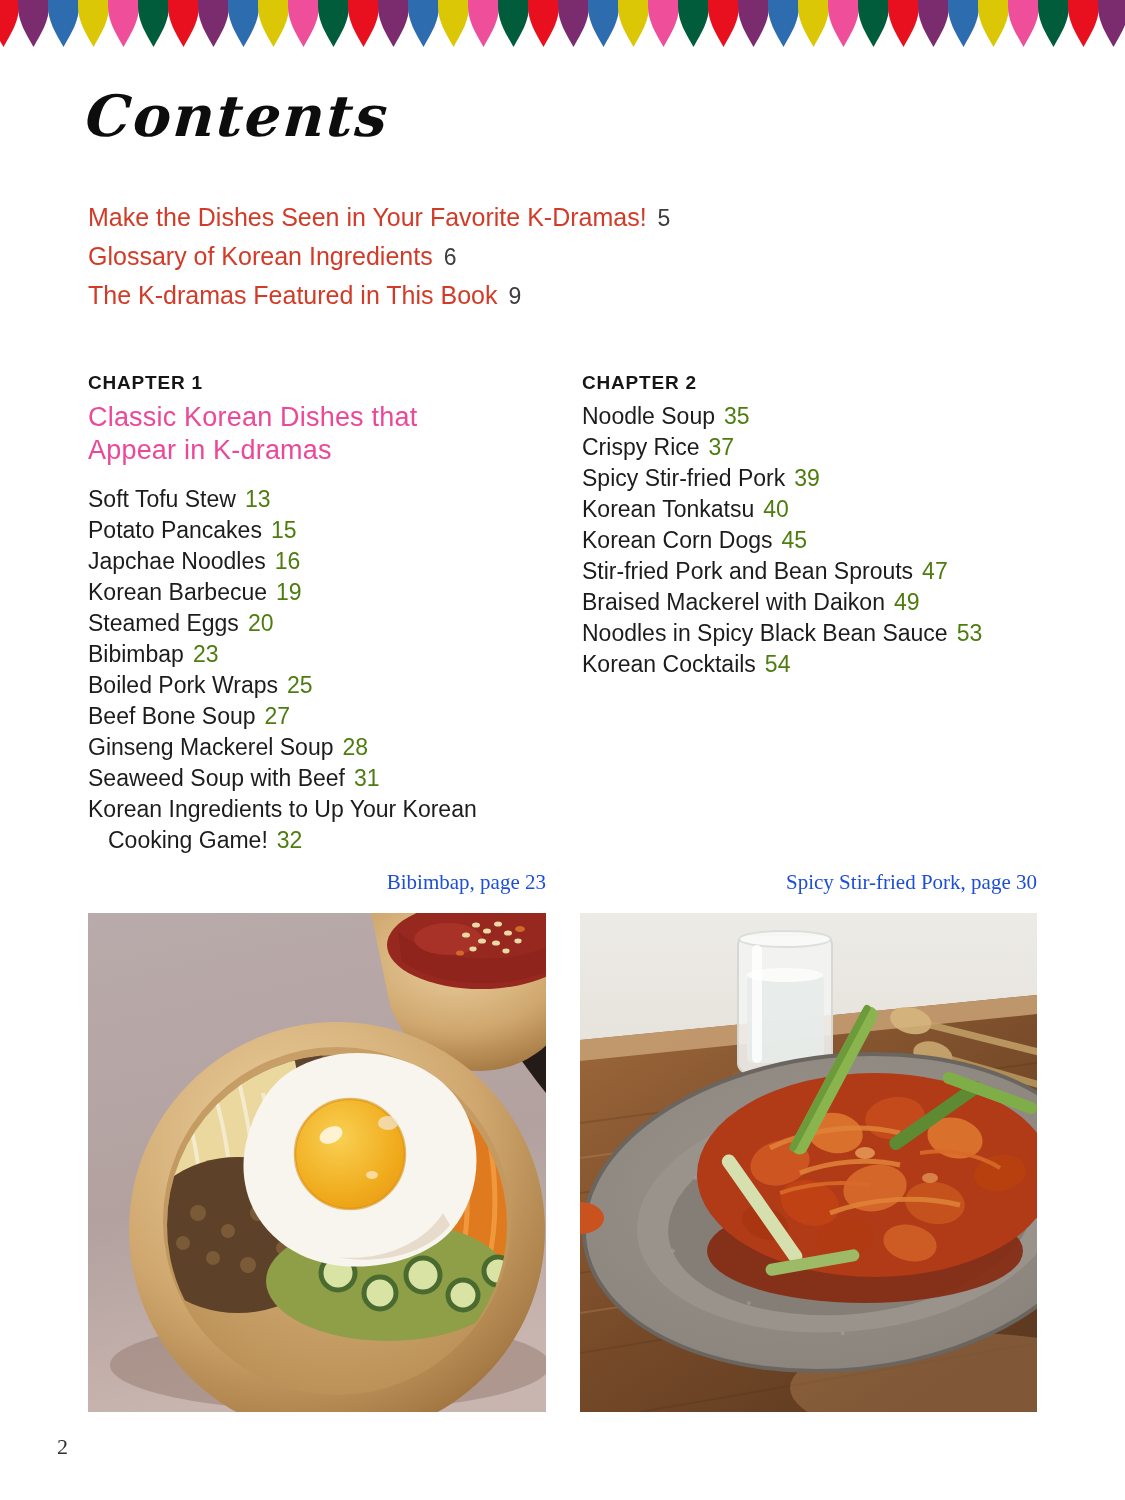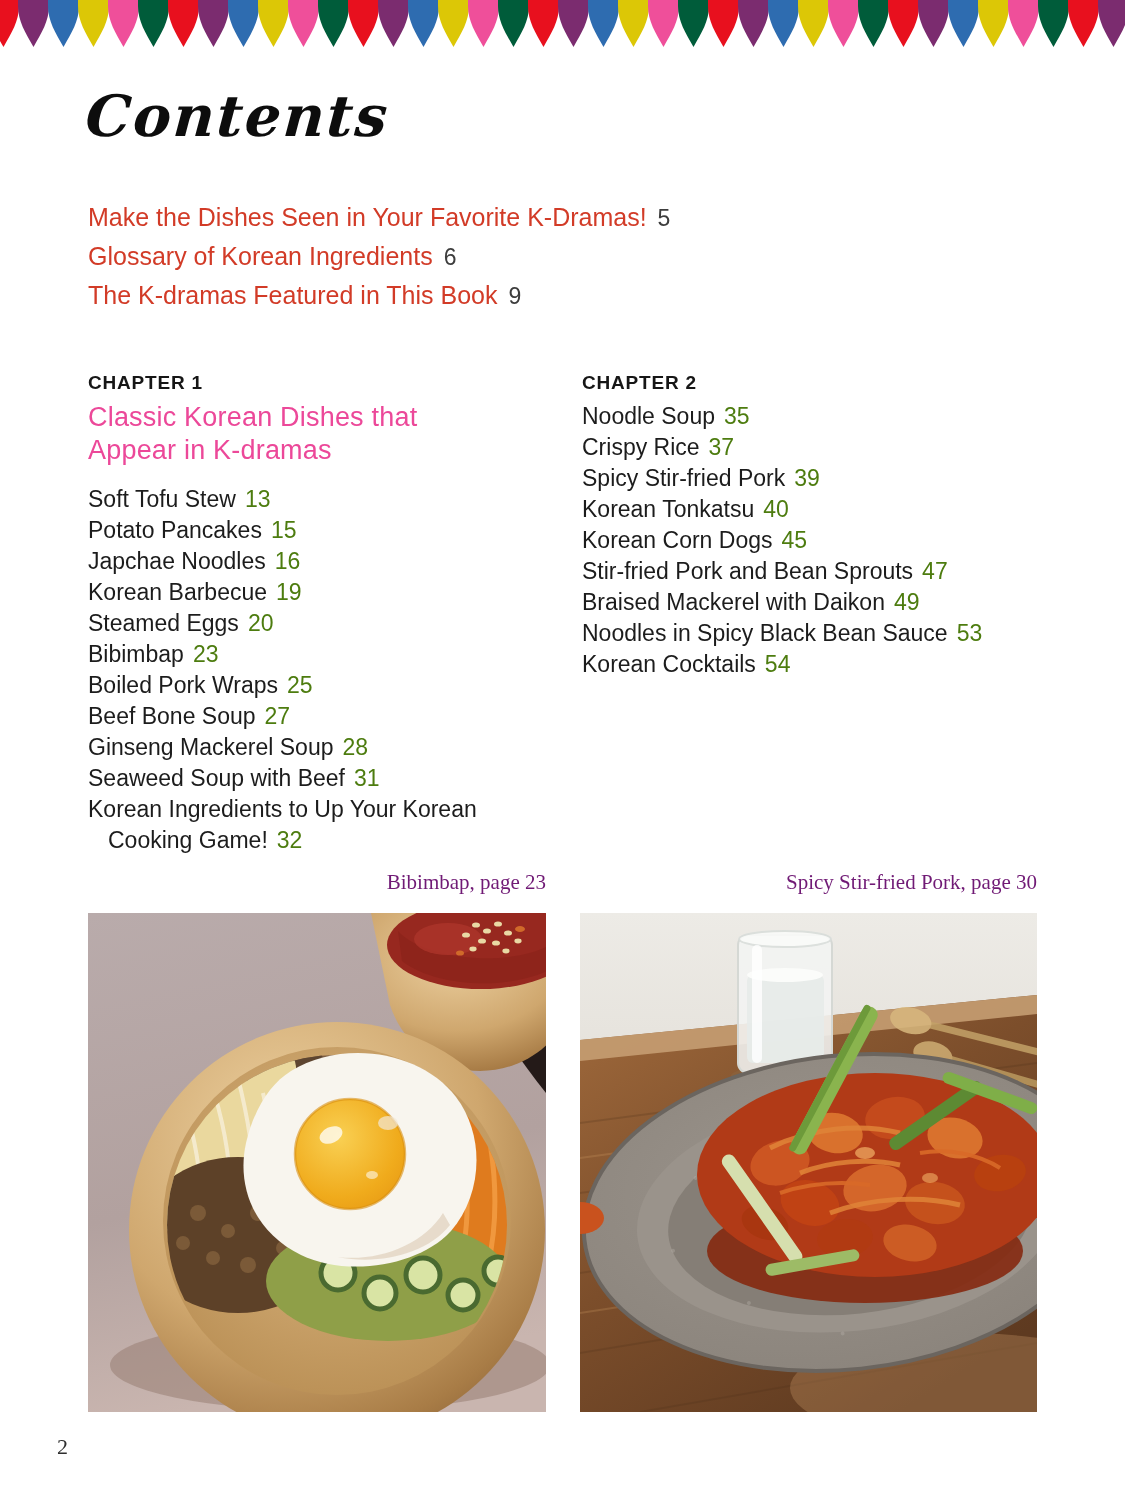--- a/index.html
+++ b/index.html
@@ -26,21 +26,21 @@
   .kicker{font-size:19px;font-weight:bold;color:#161616;letter-spacing:.8px;margin:0 0 7px 0;}
   .ch-title{font-size:27px;line-height:33px;color:#ec4899;margin:0 0 17px 0;font-weight:normal;
             white-space:pre-line;letter-spacing:.2px;}
   ul.toc{list-style:none;margin:0;padding:0;}
   .item{font-size:23px;line-height:31px;color:#1c1c1c;}
   .item .pg{color:#4d7c0f;margin-left:9px;}
   .item .indent{padding-left:20px;}
 
   
   .caption{position:absolute;top:870px;font-family:"Liberation Serif",serif;
-           font-size:21px;color:#701a75;text-align:right;}
+           font-size:21px;color:#1d4ed8;text-align:right;}
   .caption.cap1{left:88px;width:458px;}
   .caption.cap2{left:580px;width:457px;}
 
   
   .photo{position:absolute;top:913px;height:499px;overflow:hidden;}
   .photo.p1{left:88px;width:458px;}
   .photo.p2{left:580px;width:457px;}
   .photo svg{display:block;}
 
   

